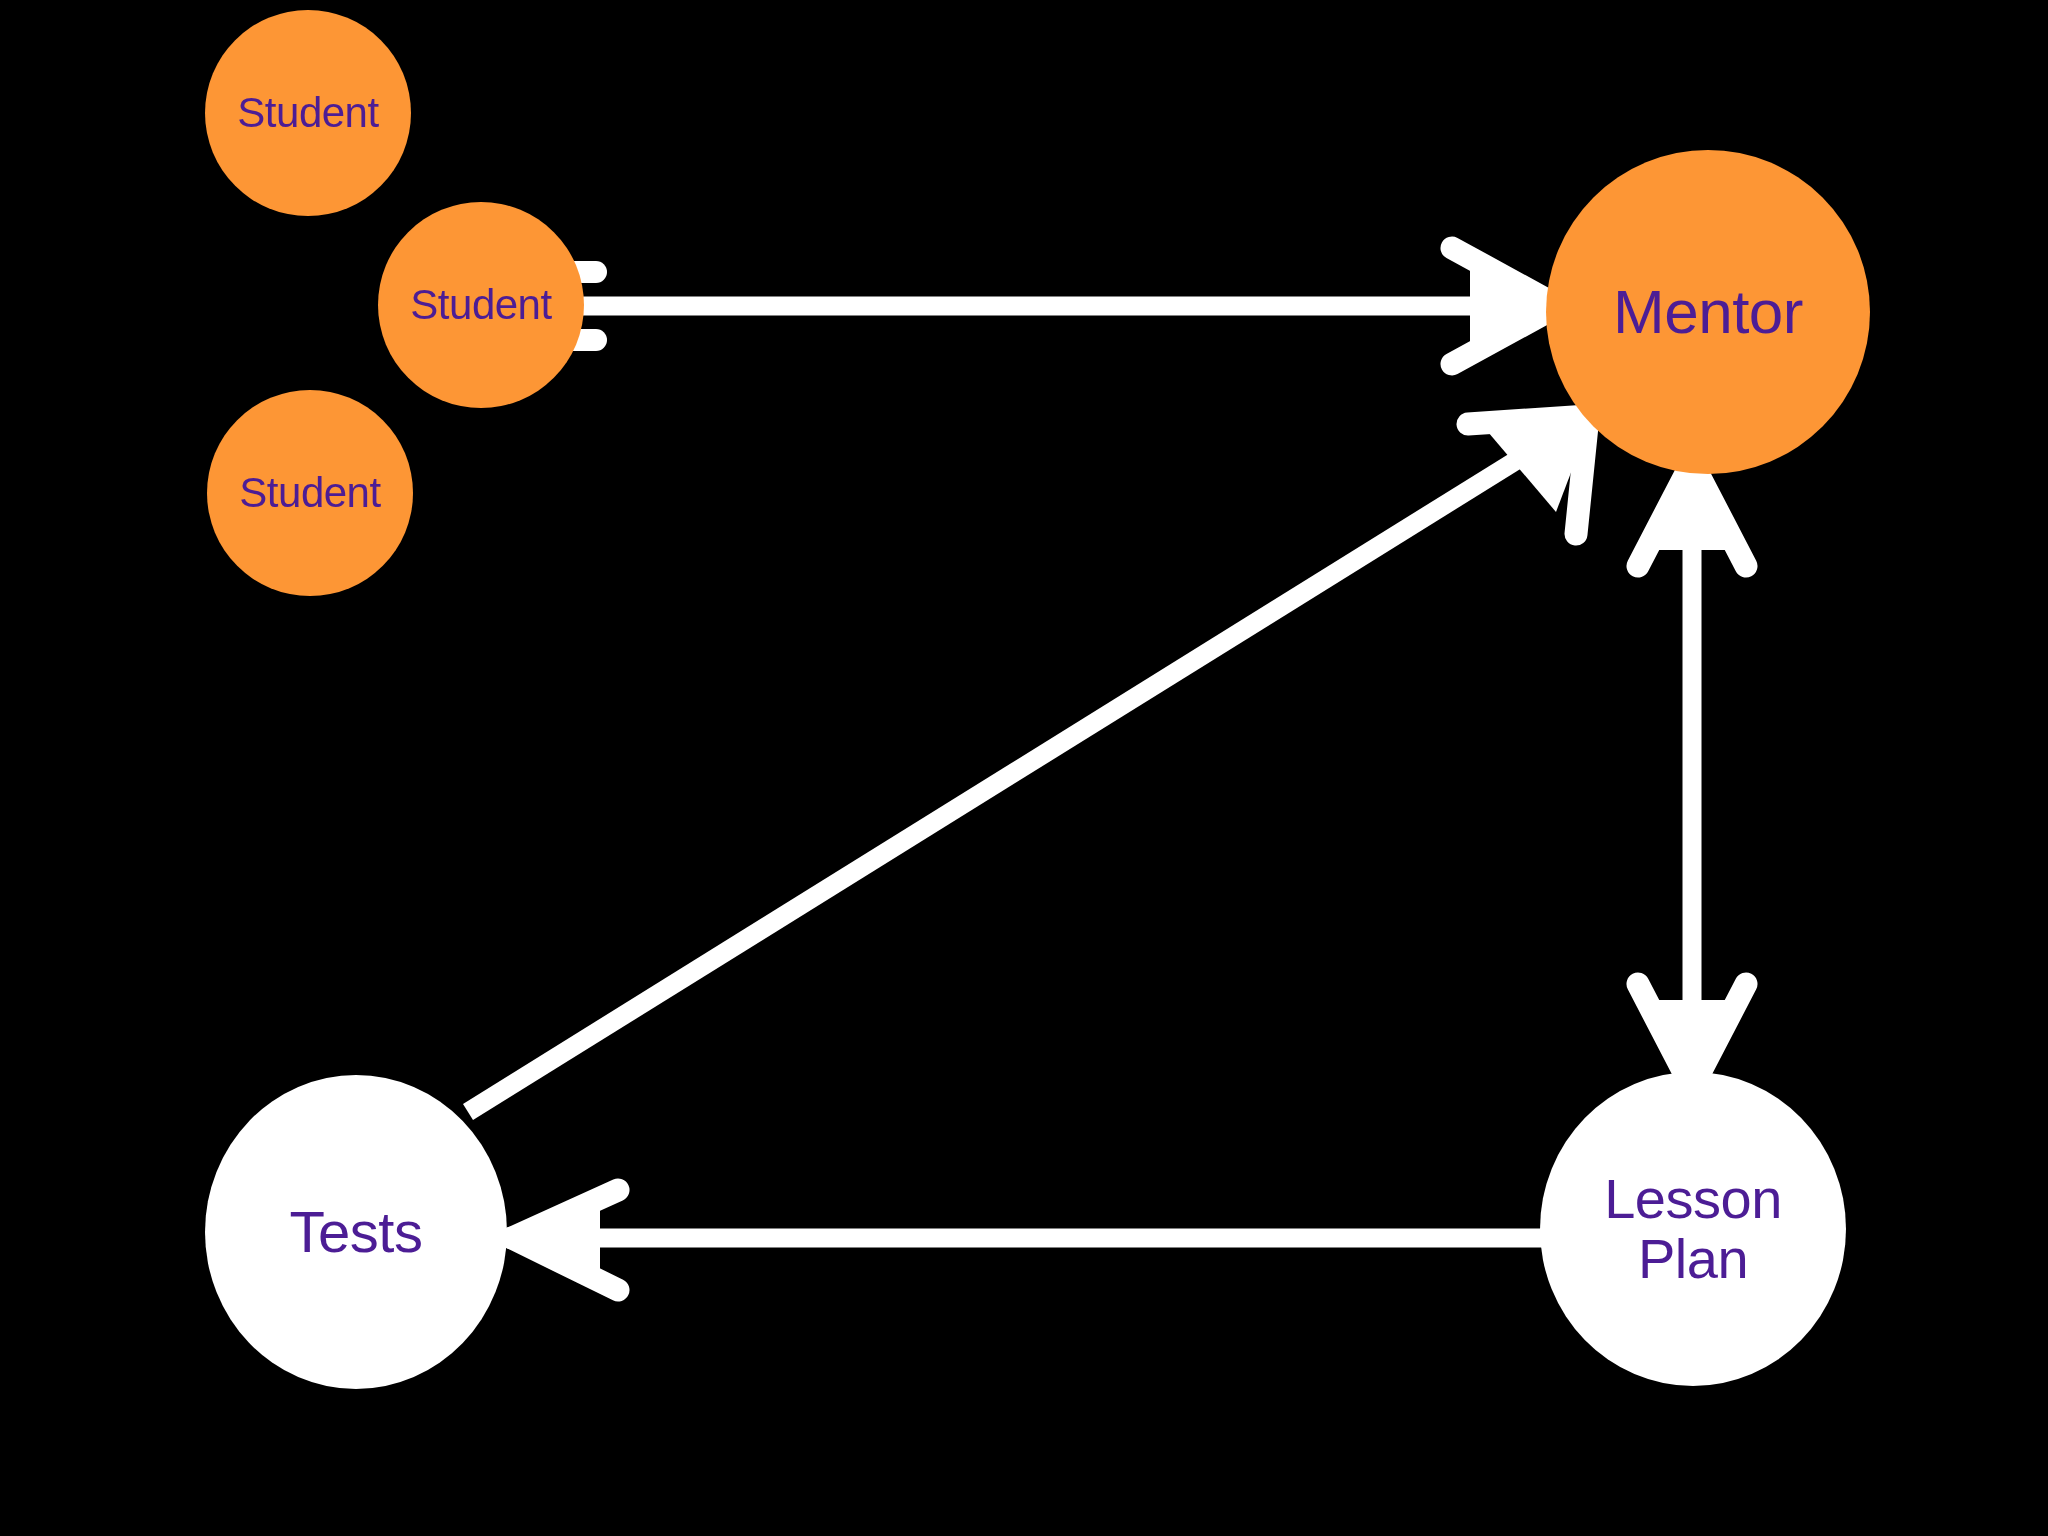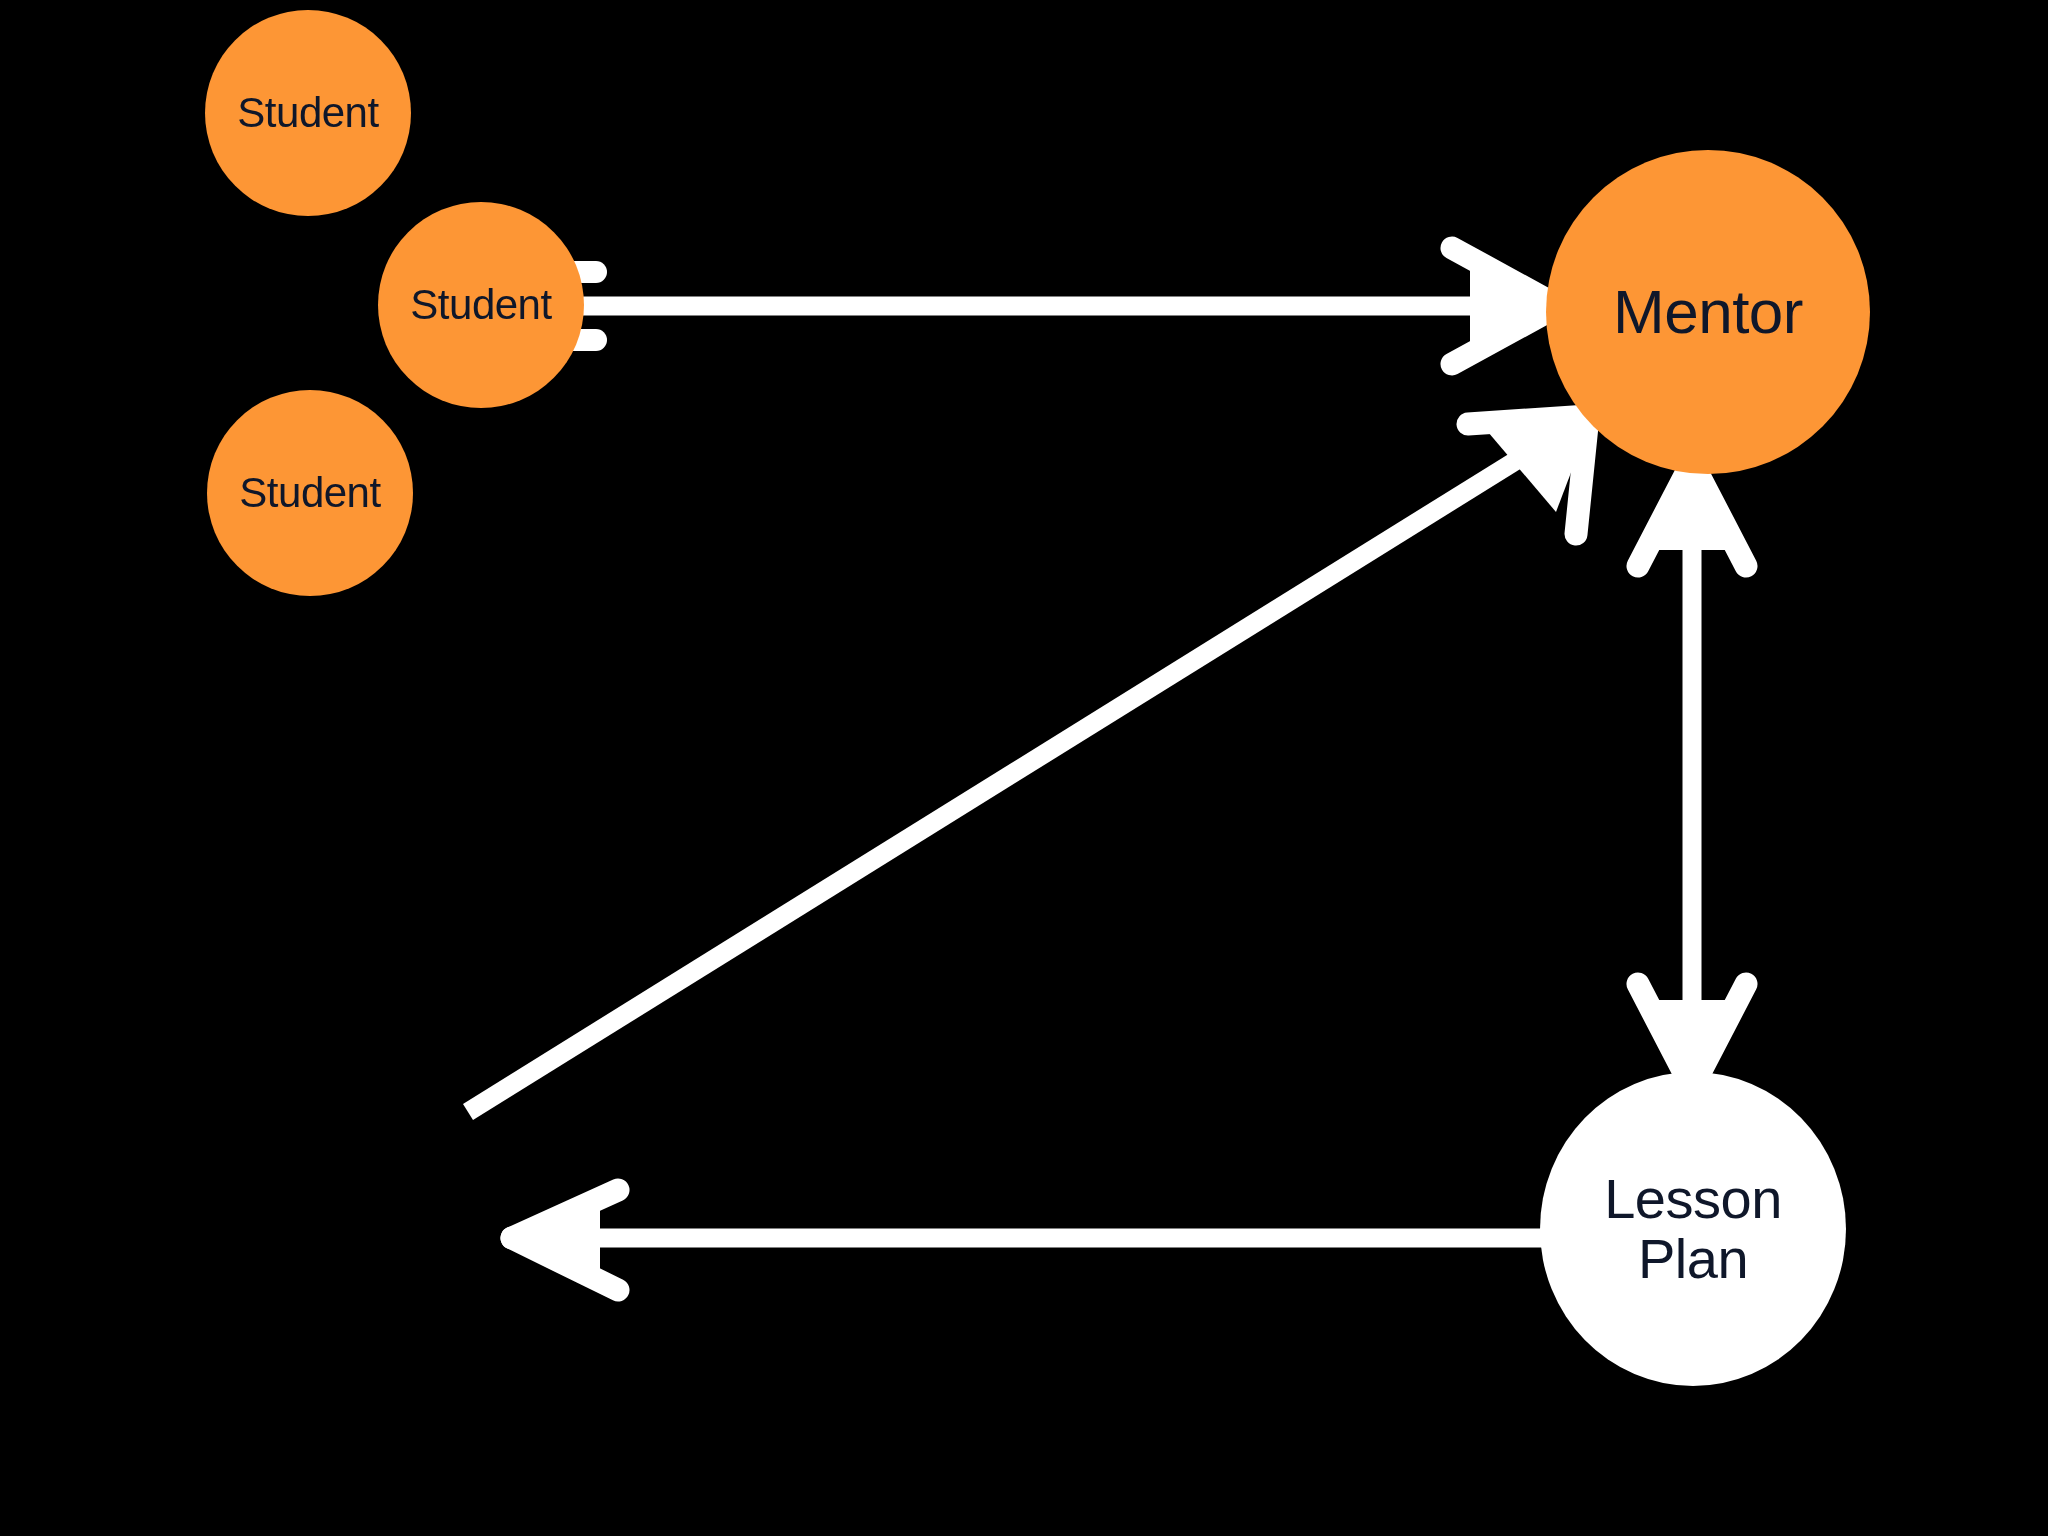--- a/index.html
+++ b/index.html
@@ -27,21 +27,21 @@
     width: 2048px;
     height: 1536px;
   }
   .node {
     position: absolute;
     border-radius: 50%;
     display: flex;
     align-items: center;
     justify-content: center;
     text-align: center;
-    color: #0f172a;
+    color: #4c1d95;
     line-height: 1.08;
     box-sizing: border-box;
     user-select: none;
   }
   .node-label {
     display: block;
     white-space: pre-line;
     letter-spacing: -0.5px;
   }
   
@@ -140,19 +140,22 @@
   </div>
 
   <div class="node node-student" id="student-3" style="background:#FD9635;">
     <span class="node-label">Student</span>
   </div>
 
   <div class="node" id="mentor" style="background:#FD9635;justify-content:center;">
     <span class="node-label">Mentor</span>
   </div>
 
+  <div class="node" id="tests" style="background:#FFFFFF;">
+    <span class="node-label">Tests</span>
+  </div>
 
   <div class="node" id="lesson-plan" style="background:#FFFFFF;">
     <span class="node-label">Lesson
 Plan</span>
   </div>
 
 </div>
 
 </body></html>

